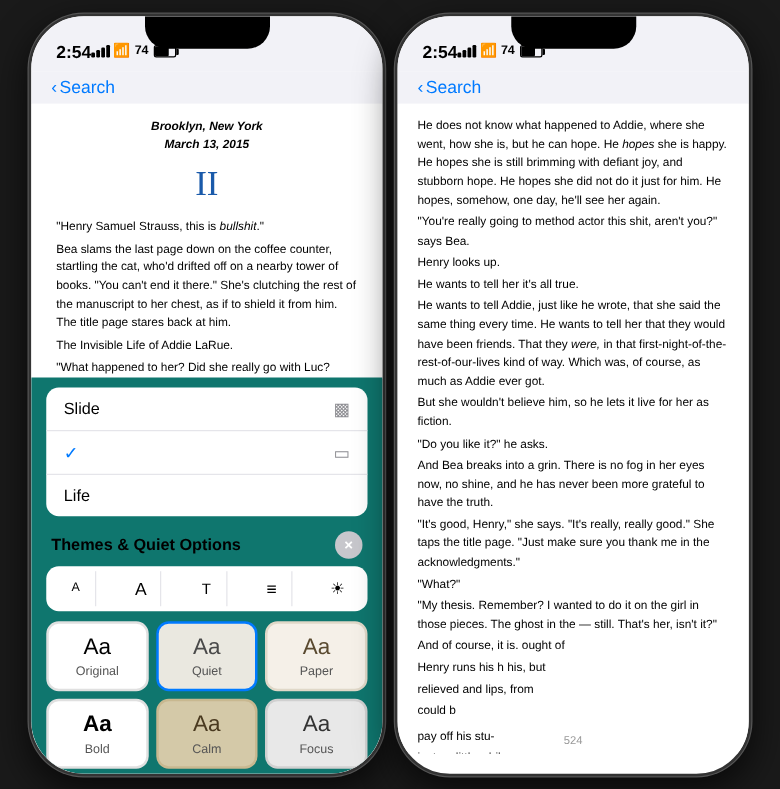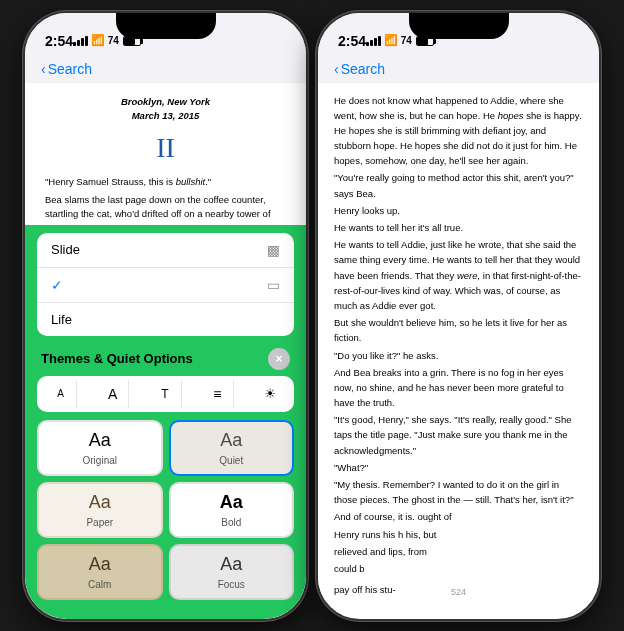--- a/index.html
+++ b/index.html
@@ -120,23 +120,23 @@
     }
 
     .book-content .italic { }
 
     
     .bottom-panel {
       position: absolute;
       bottom: 0;
       left: 0;
       right: 0;
-      background: #22c55e;
+      background: #0f766e;
       border-radius: 0 0 42px 42px;
-      padding: 8px 12px 19px;
+      padding: 8px 12px 4px;
     }
 
     .slide-curl-none {
       background: #fff;
       border-radius: 10px;
       margin-bottom: 8px;
       overflow: hidden;
     }
 
     .menu-item {
@@ -211,21 +211,21 @@
       font-size: 11px;
       border-right: 1px solid #e5e5ea;
     }
     .font-btn:last-child { border-right: none; }
     .font-btn-a-small { font-size: 10px; }
     .font-btn-a-large { font-size: 14px; }
 
     
     .theme-grid {
       display: grid;
-      grid-template-columns: repeat(2, 1fr);
+      grid-template-columns: repeat(3, 1fr);
       gap: 6px;
     }
 
     .theme-card {
       background: #fff;
       border-radius: 10px;
       padding: 8px;
       display: flex;
       flex-direction: column;
       align-items: center;

